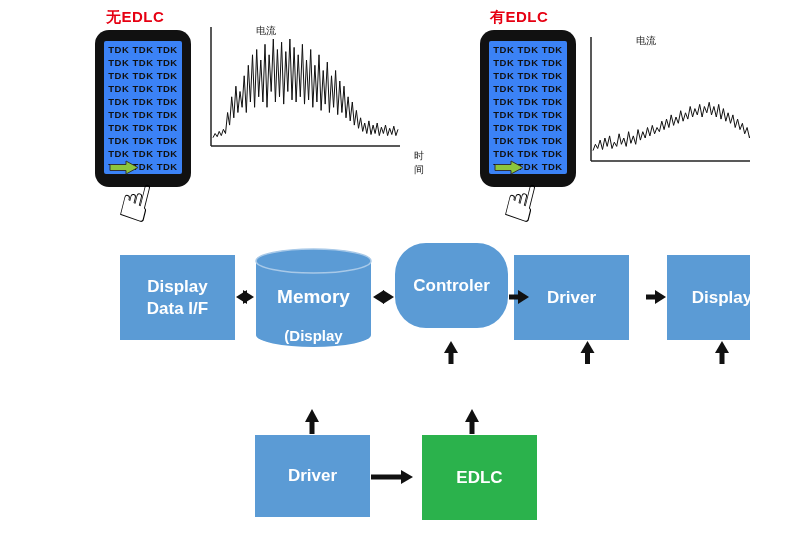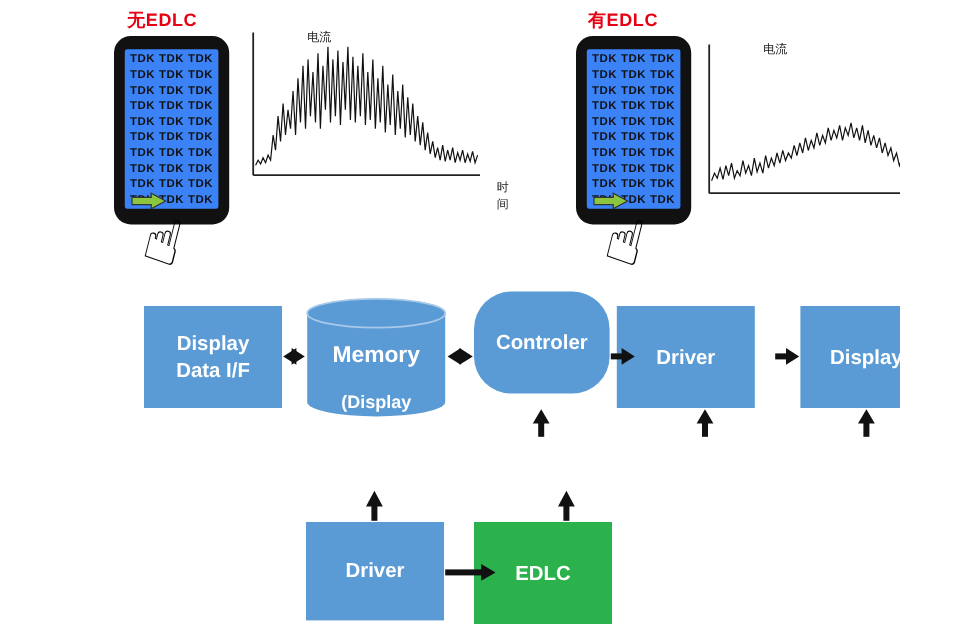--- a/index.html
+++ b/index.html
@@ -142,21 +142,21 @@
 
   <div class="blk" style="left:345px; top:243px; width:113px; height:85px;border-radius:31px;">Controler</div>
 
   <div class="blk" style="left:464px; top:255px; width:115px; height:85px;">Driver</div>
 
   <div class="blk" style="left:617px; top:255px; width:110px; height:85px;">Display</div>
 
 
   <div class="blk" style="left:205px; top:435px; width:115px; height:82px;">Driver</div>
 
-  <div class="blk blk-green" style="left:345px; top:435px; width:115px; height:85px;">EDLC</div>
+  <div class="blk blk-green" style="left:372px; top:435px; width:115px; height:85px;">EDLC</div>
 
   <svg class="overlay" width="800" height="533" viewBox="0 0 800 533">
     <g fill="#111" stroke="none">
 
       <polygon points="186,297 197,290 197,304"></polygon>
       <polygon points="204,297 193,290 193,304"></polygon>
 
       <polygon points="323,297 334,290 334,304"></polygon>
       <polygon points="344,297 333,290 333,304"></polygon>
 

